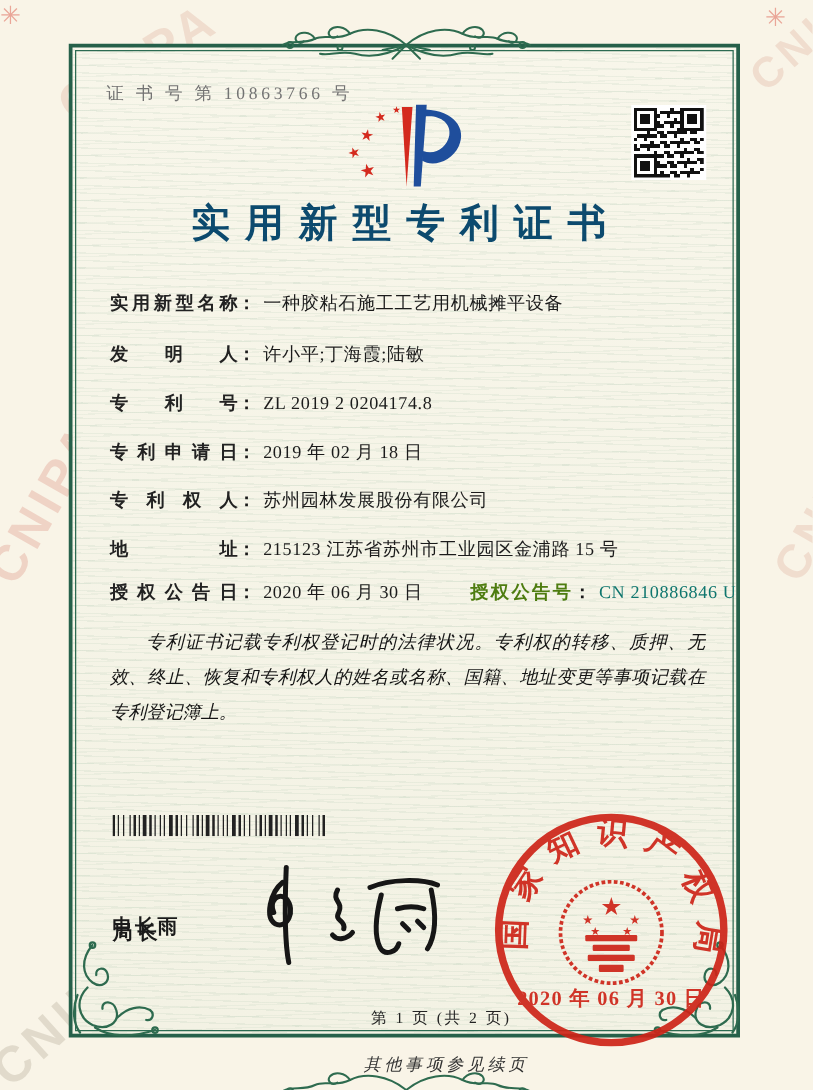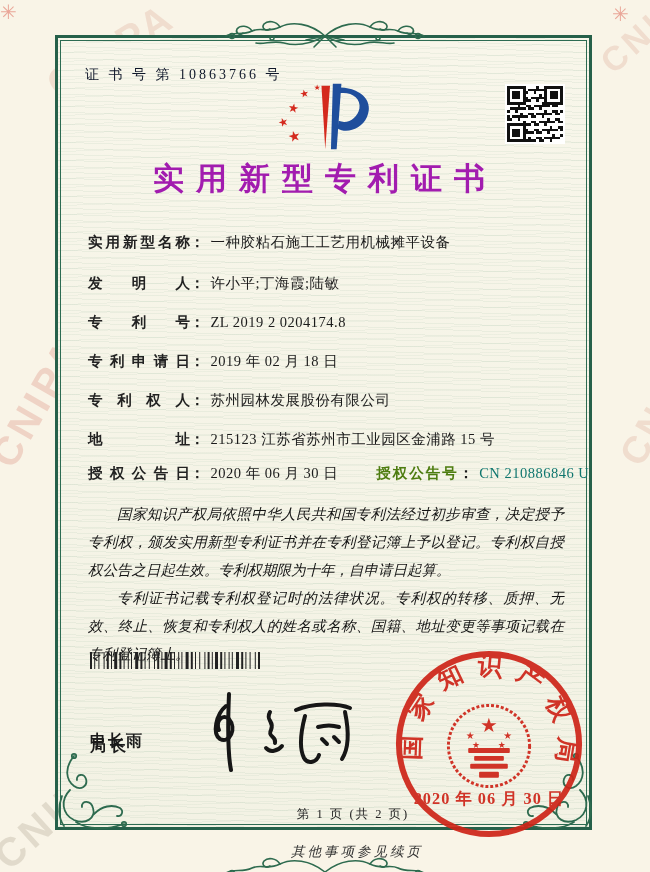--- a/index.html
+++ b/index.html
@@ -23,26 +23,26 @@
     background:
       repeating-linear-gradient(2deg, rgba(120,165,135,0.10) 0 1px, transparent 1px 6px),
       repeating-linear-gradient(-2deg, rgba(120,165,135,0.08) 0 1px, transparent 1px 9px),
       linear-gradient(#f8f6ea,#f3f2e4);
   }
   .cert-border::after{
     content:'';position:absolute;inset:2px;border:1px solid #2c6b52;pointer-events:none;
   }
   .orn{position:absolute;pointer-events:none;}
   
-  .cert-no{position:absolute;left:85px;top:66px;font-size:14px;letter-spacing:3px;color:#0f172a;}
+  .cert-no{position:absolute;left:85px;top:66px;font-size:14px;letter-spacing:3px;color:#737373;}
   .logo{position:absolute;left:276px;top:80px;width:108px;height:74px;}
   .qr{position:absolute;left:505px;top:84px;width:56px;height:56px;background:#fff;padding:2px;}
   .qr svg{width:100%;height:100%;display:block;}
   .title{position:absolute;left:0;top:158px;width:100%;text-align:center;
-    font-size:31px;font-weight:bold;letter-spacing:12px;color:#a21caf;}
+    font-size:31px;font-weight:bold;letter-spacing:12px;color:#0c4a6e;}
   
   .frow{position:absolute;left:88px;font-size:14.5px;white-space:nowrap;}
   .flabel{display:inline-block;width:102px;text-align:justify;text-align-last:justify;
     font-weight:bold;color:#222;vertical-align:bottom;}
   .fcolon{font-weight:bold;margin-right:6px;}
   .fvalue{color:#1b1b1b;letter-spacing:0.5px;text-align:right;}
   .fvalue2{color:#0f766e;letter-spacing:0.5px;}
   .flabel2{display:inline-block;margin-left:38px;font-weight:bold;color:#4d7c0f;letter-spacing:2px;}
   
   .body-text{position:absolute;left:88px;top:500px;width:476px;
@@ -392,21 +392,20 @@
   <span class="flabel">专利权人</span><span class="fcolon">：</span><span class="fvalue">苏州园林发展股份有限公司</span>
 </div>
 <div class="frow" style="top:430px;">
   <span class="flabel">地址</span><span class="fcolon">：</span><span class="fvalue">215123 江苏省苏州市工业园区金浦路 15 号</span>
 </div>
 <div class="frow" style="top:464px;">
   <span class="flabel">授权公告日</span><span class="fcolon">：</span><span class="fvalue">2020 年 06 月 30 日</span><span class="flabel2">授权公告号</span><span class="fcolon">：</span><span class="fvalue2">CN 210886846 U</span>
 </div>
 
 <div class="body-text">
-  <p>国家知识产权局依照中华人民共和国专利法经过初步审查，决定授予专利权，颁发实用新型专利证书并在专利登记簿上予以登记。专利权自授权公告之日起生效。专利权期限为十年，自申请日起算。</p>
   <p>专利证书记载专利权登记时的法律状况。专利权的转移、质押、无效、终止、恢复和专利权人的姓名或名称、国籍、地址变更等事项记载在专利登记簿上。</p>
 </div>
 
 <div class="barcode">
     <svg viewBox="0 0 172 17" preserveAspectRatio="none">
       <rect x="0" y="0" width="2" height="17" fill="#222"></rect>
       <rect x="4.2" y="0" width="1" height="17" fill="#222"></rect>
       <rect x="8.4" y="0" width="1" height="17" fill="#222"></rect>
       <rect x="13.6" y="0" width="1" height="17" fill="#222"></rect>
       <rect x="16.8" y="0" width="2" height="17" fill="#222"></rect>

